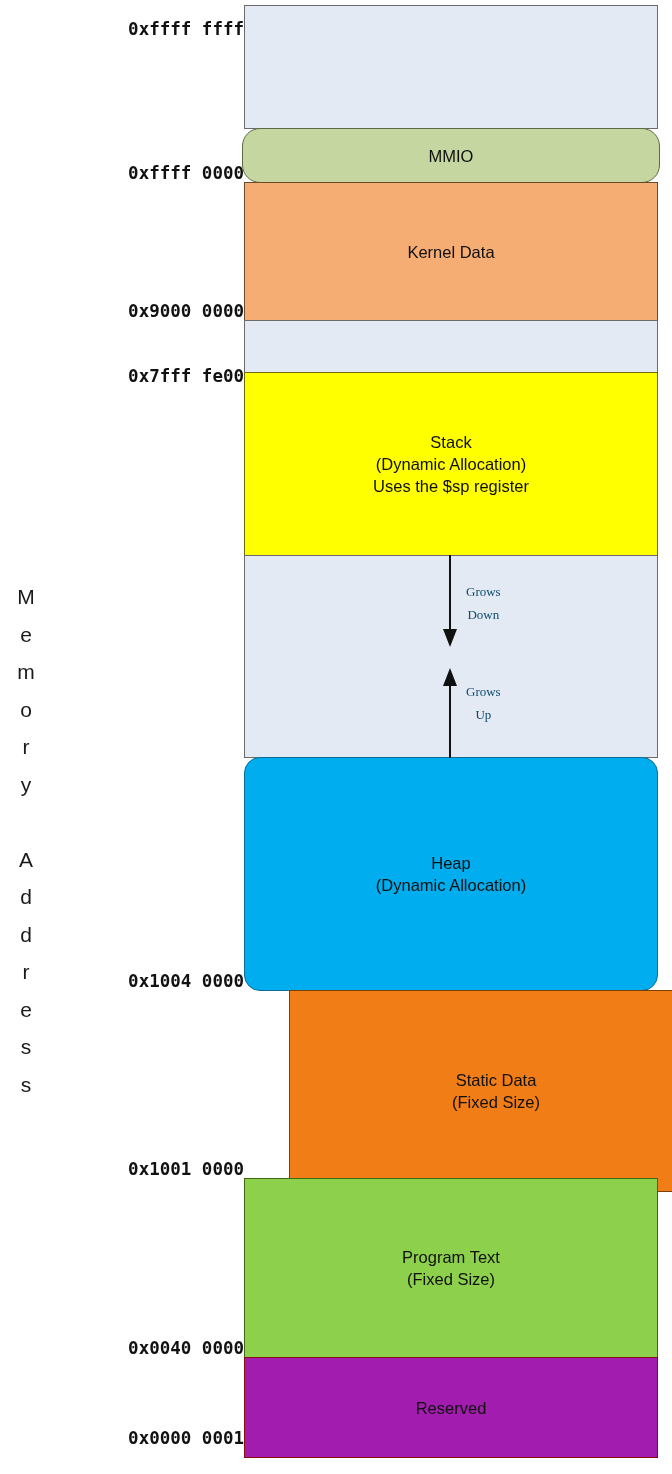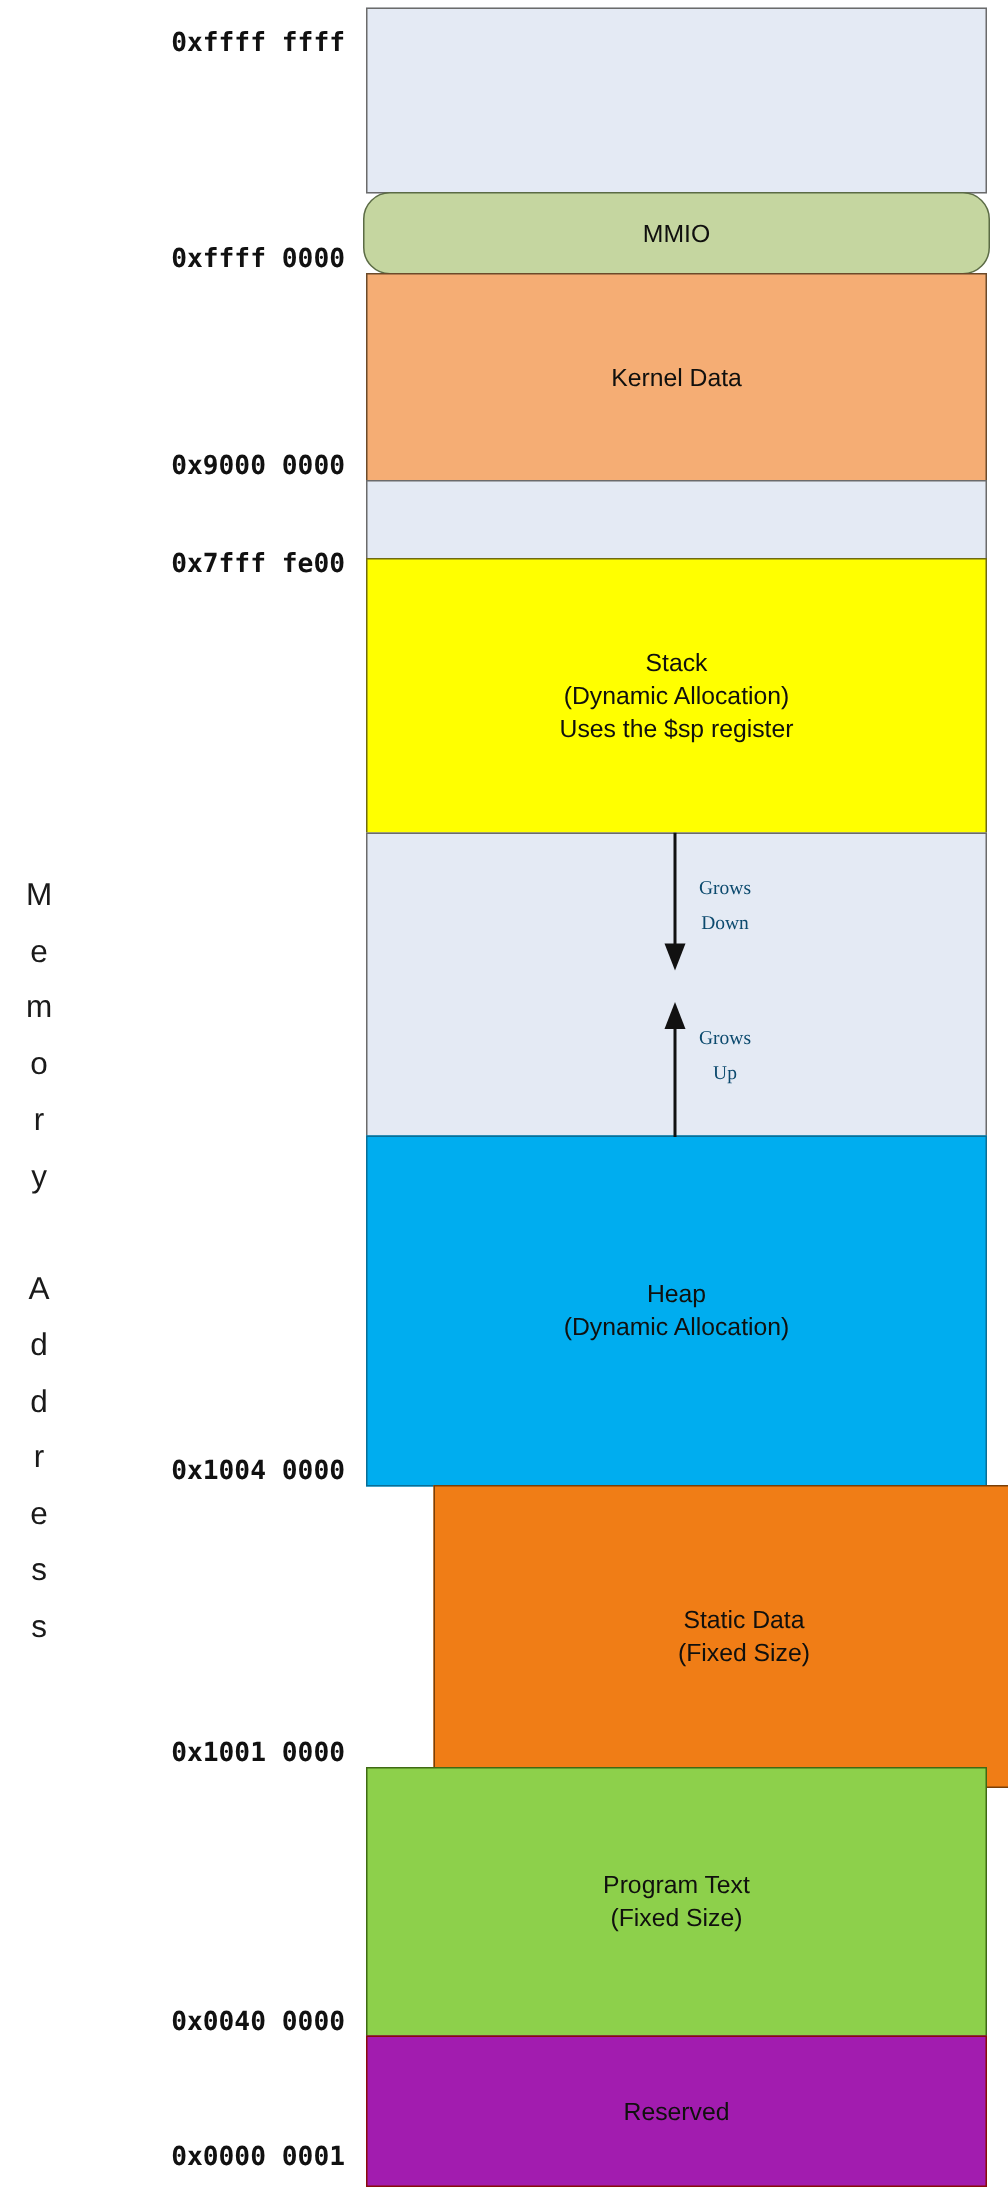--- a/index.html
+++ b/index.html
@@ -35,21 +35,21 @@
     line-height: 37.5px;
     letter-spacing: 0;
     user-select: none;
   }
   .axis-label .ch { display: block; }
   .axis-label .ch.gap { height: 37.5px; }
 
   
   .addr {
     position: absolute;
-    right: 442px;           
+    right: 428px;           
     width: 230px;
     text-align: right;
     font-family: "DejaVu Sans Mono", "Liberation Mono", monospace;
     font-weight: bold;
     font-size: 17.5px;
     color: #111111;
     white-space: pre;
     user-select: none;
   }
 
@@ -152,21 +152,21 @@
     <div class="band free" style="top:320px; height:53px; background:#e4eaf4;"></div>
 
     <div class="band" style="top:372px; height:184px; background:#ffff00; border-color:#6f6a10;">
       <span class="line">Stack</span>
       <span class="line">(Dynamic Allocation)</span>
       <span class="line">Uses the $sp register</span>
     </div>
 
     <div class="band free" style="top:555px; height:203px; background:#e4eaf4;"></div>
 
-    <div class="band" style="top:757px; height:234px; background:#00adef; border-color:#0a6e96;">
+    <div class="band" style="top:757px; height:234px; background:#00adef; border-color:#0a6e96;border-radius:16px;">
       <span class="line">Heap</span>
       <span class="line">(Dynamic Allocation)</span>
     </div>
 
     <div class="band" style="top:990px; height:202px; background:#f07d16; border-color:#7a3f06;margin-left:45px;">
       <span class="line">Static Data</span>
       <span class="line">(Fixed Size)</span>
     </div>
 
     <div class="band" style="top:1178px; height:180px; background:#8dd04b; border-color:#3f6a14;">

